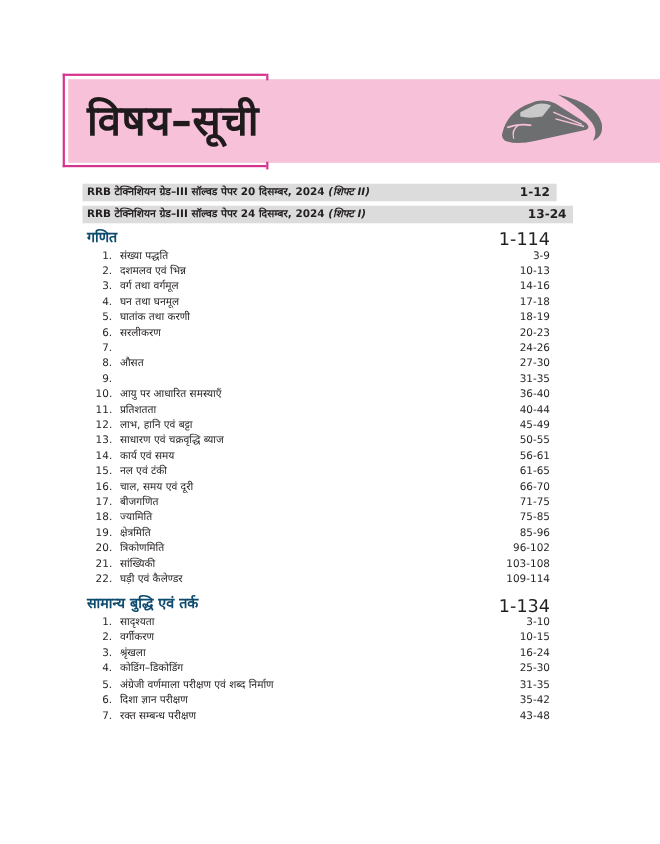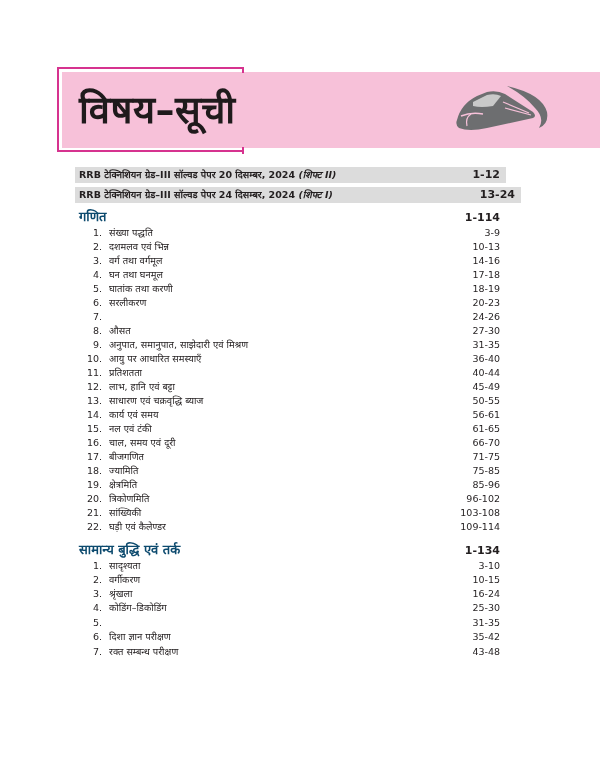--- a/index.html
+++ b/index.html
@@ -10,21 +10,21 @@
   .outline-r1 { position:absolute; left:242px; top:67px; width:2px; height:6px; background:#d6338f; }
   .outline-r2 { position:absolute; left:242px; top:147px; width:2px; height:7px; background:#d6338f; }
   .title { position:absolute; left:79px; top:82px; font-size:38px; font-weight:bold; color:#1f1a1c; letter-spacing:0.5px; line-height:56px; }
   .train { position:absolute; left:447px; top:82px; width:105px; height:55px; }
   .paper-row { position:absolute; left:75px; width:431px; height:16px; background:#dcdcdc; font-size:9.5px; font-weight:bold; line-height:16px; }
   .paper-row .lbl { position:absolute; left:4px; top:0; white-space:nowrap; }
   .paper-row .lbl i { font-style:italic; }
   .paper-row .pg { position:absolute; right:6px; top:0; font-size:11px; }
   .section { position:absolute; left:79px; width:427px; height:18px; }
   .section .name { position:absolute; left:0; top:0; font-size:13px; font-weight:bold; color:#0c4a6e; line-height:18px; }
-  .section .pg { position:absolute; right:6px; top:1px; font-size:11px; font-weight:bold; line-height:18px; }
+  .section .pg { position:absolute; right:6px; top:1px; font-size:16px; font-weight:normal; line-height:18px; }
   .item { position:absolute; left:84px; width:422px; height:14px; font-size:9.5px; line-height:14px; color:#231f20; }
   .item .num { position:absolute; left:0; width:18px; text-align:right; }
   .item .txt { position:absolute; left:25px; white-space:nowrap; }
   .item .pg { position:absolute; right:6px; }
 </style>
 </head>
 <body>
 
 <div class="banner"></div>
 <div class="outline"></div>
@@ -90,21 +90,20 @@
     <span class="num">7.</span>
     <span class="pg">24-26</span>
   </div>
 <div class="item" style="top:324px;">
     <span class="num">8.</span>
     <span class="txt">औसत</span>
     <span class="pg">27-30</span>
   </div>
 <div class="item" style="top:338px;">
     <span class="num">9.</span>
-    <span class="txt">अनुपात, समानुपात, साझेदारी एवं मिश्रण</span>
     <span class="pg">31-35</span>
   </div>
 <div class="item" style="top:352px;">
     <span class="num">10.</span>
     <span class="txt">आयु पर आधारित समस्याएँ</span>
     <span class="pg">36-40</span>
   </div>
 <div class="item" style="top:366px;">
     <span class="num">11.</span>
     <span class="txt">प्रतिशतता</span>
@@ -186,20 +185,21 @@
     <span class="txt">श्रृंखला</span>
     <span class="pg">16-24</span>
   </div>
 <div class="item" style="top:601px;">
     <span class="num">4.</span>
     <span class="txt">कोडिंग–डिकोडिंग</span>
     <span class="pg">25-30</span>
   </div>
 <div class="item" style="top:616px;">
     <span class="num">5.</span>
+    <span class="txt">अंग्रेजी वर्णमाला परीक्षण एवं शब्द निर्माण</span>
     <span class="pg">31-35</span>
   </div>
 <div class="item" style="top:630px;">
     <span class="num">6.</span>
     <span class="txt">दिशा ज्ञान परीक्षण</span>
     <span class="pg">35-42</span>
   </div>
 <div class="item" style="top:645px;">
     <span class="num">7.</span>
     <span class="txt">रक्त सम्बन्ध परीक्षण</span>

